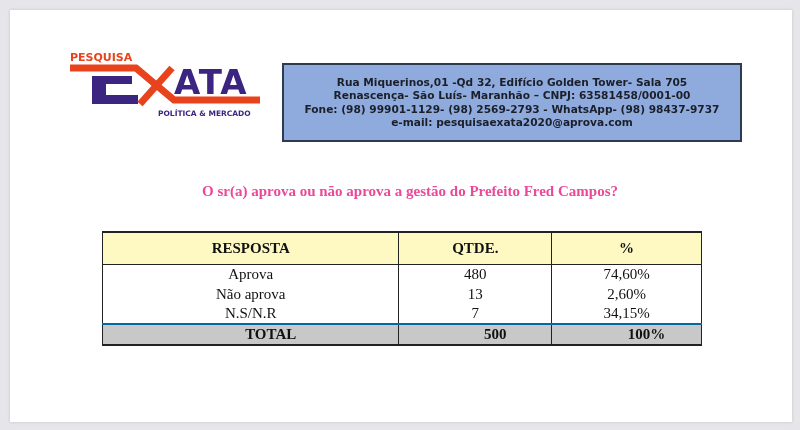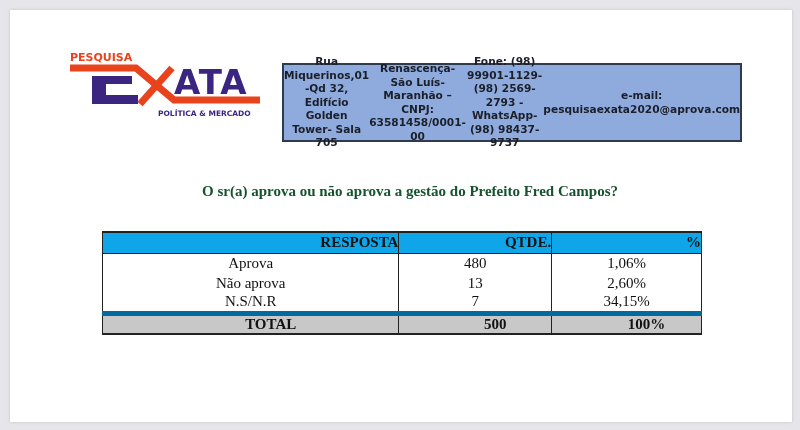--- a/index.html
+++ b/index.html
@@ -7,38 +7,38 @@
   body { background: #e6e6ea; font-family: "Liberation Sans", sans-serif; position: relative; }
   .sheet {
     position: absolute; left: 10px; top: 10px; width: 782px; height: 412px;
     background: #ffffff; box-shadow: 0 0 3px rgba(0,0,0,0.15);
   }
   .logo { position: absolute; left: 52px; top: 34px; width: 210px; height: 78px; }
   .logo svg { width: 100%; height: 100%; }
   .contact-box {
     position: absolute; left: 272px; top: 53px; width: 460px; height: 79px;
     background: #8faadc; border: 2px solid #2e3b4f;
-    display: flex; flex-direction: row; justify-content: center; align-items: center;
+    display: flex; flex-direction: column; justify-content: center; align-items: center;
     font-family: "DejaVu Sans", sans-serif; font-weight: bold; color: #1b1f2a;
     font-size: 10.6px; line-height: 13.5px; text-align: center;
   }
   .question {
     position: absolute; left: 80px; top: 172px; width: 640px; text-align: center;
-    font-family: "Liberation Serif", serif; font-weight: bold; color: #14532d;
+    font-family: "Liberation Serif", serif; font-weight: bold; color: #ec4899;
     font-size: 15px; line-height: 19px;
   }
   table.results {
     position: absolute; left: 92px; top: 221px; width: 600px;
     border-collapse: collapse; font-family: "Liberation Serif", serif; color: #111;
     font-size: 15px;
   }
   table.results td, table.results th { text-align: center; border-left: 1px solid #222; border-right: 1px solid #222; }
-  table.results th { background: #0ea5e9; font-weight: bold; height: 21px; border-top: 2px solid #222; border-bottom: 1px solid #222; text-align: right; }
+  table.results th { background: #fef9c3; font-weight: bold; height: 32px; border-top: 2px solid #222; border-bottom: 1px solid #222; }
   table.results td.row { height: 20px; }
-  table.results tr.total td { background: #c8c8c8; font-weight: bold; height: 21px; border-top: 5px solid #0369a1; border-bottom: 2px solid #222; padding-left: 40px; }
+  table.results tr.total td { background: #c8c8c8; font-weight: bold; height: 21px; border-top: 2px solid #0369a1; border-bottom: 2px solid #222; padding-left: 40px; }
   col.c1 { width: 297px; } col.c2 { width: 153px; } col.c3 { width: 150px; }
 </style>
 </head>
 <body>
 
 <div class="sheet">
 
   <div class="logo">
     <svg viewBox="0 0 210 78">
       <text x="8" y="17" font-family="DejaVu Sans, sans-serif" font-weight="bold" font-size="11" fill="#e8431c">PESQUISA</text>
@@ -69,21 +69,21 @@
       </colgroup>
     <tbody>
         <tr>
       <th>RESPOSTA</th>
       <th>QTDE.</th>
       <th>%</th>
     </tr>
     <tr>
       <td class="row">Aprova</td>
       <td class="row">480</td>
-      <td class="row">1,06%</td>
+      <td class="row">74,60%</td>
     </tr>
     <tr>
       <td class="row">Não aprova</td>
       <td class="row">13</td>
       <td class="row">2,60%</td>
     </tr>
     <tr>
       <td class="row">N.S/N.R</td>
       <td class="row">7</td>
       <td class="row">34,15%</td>

